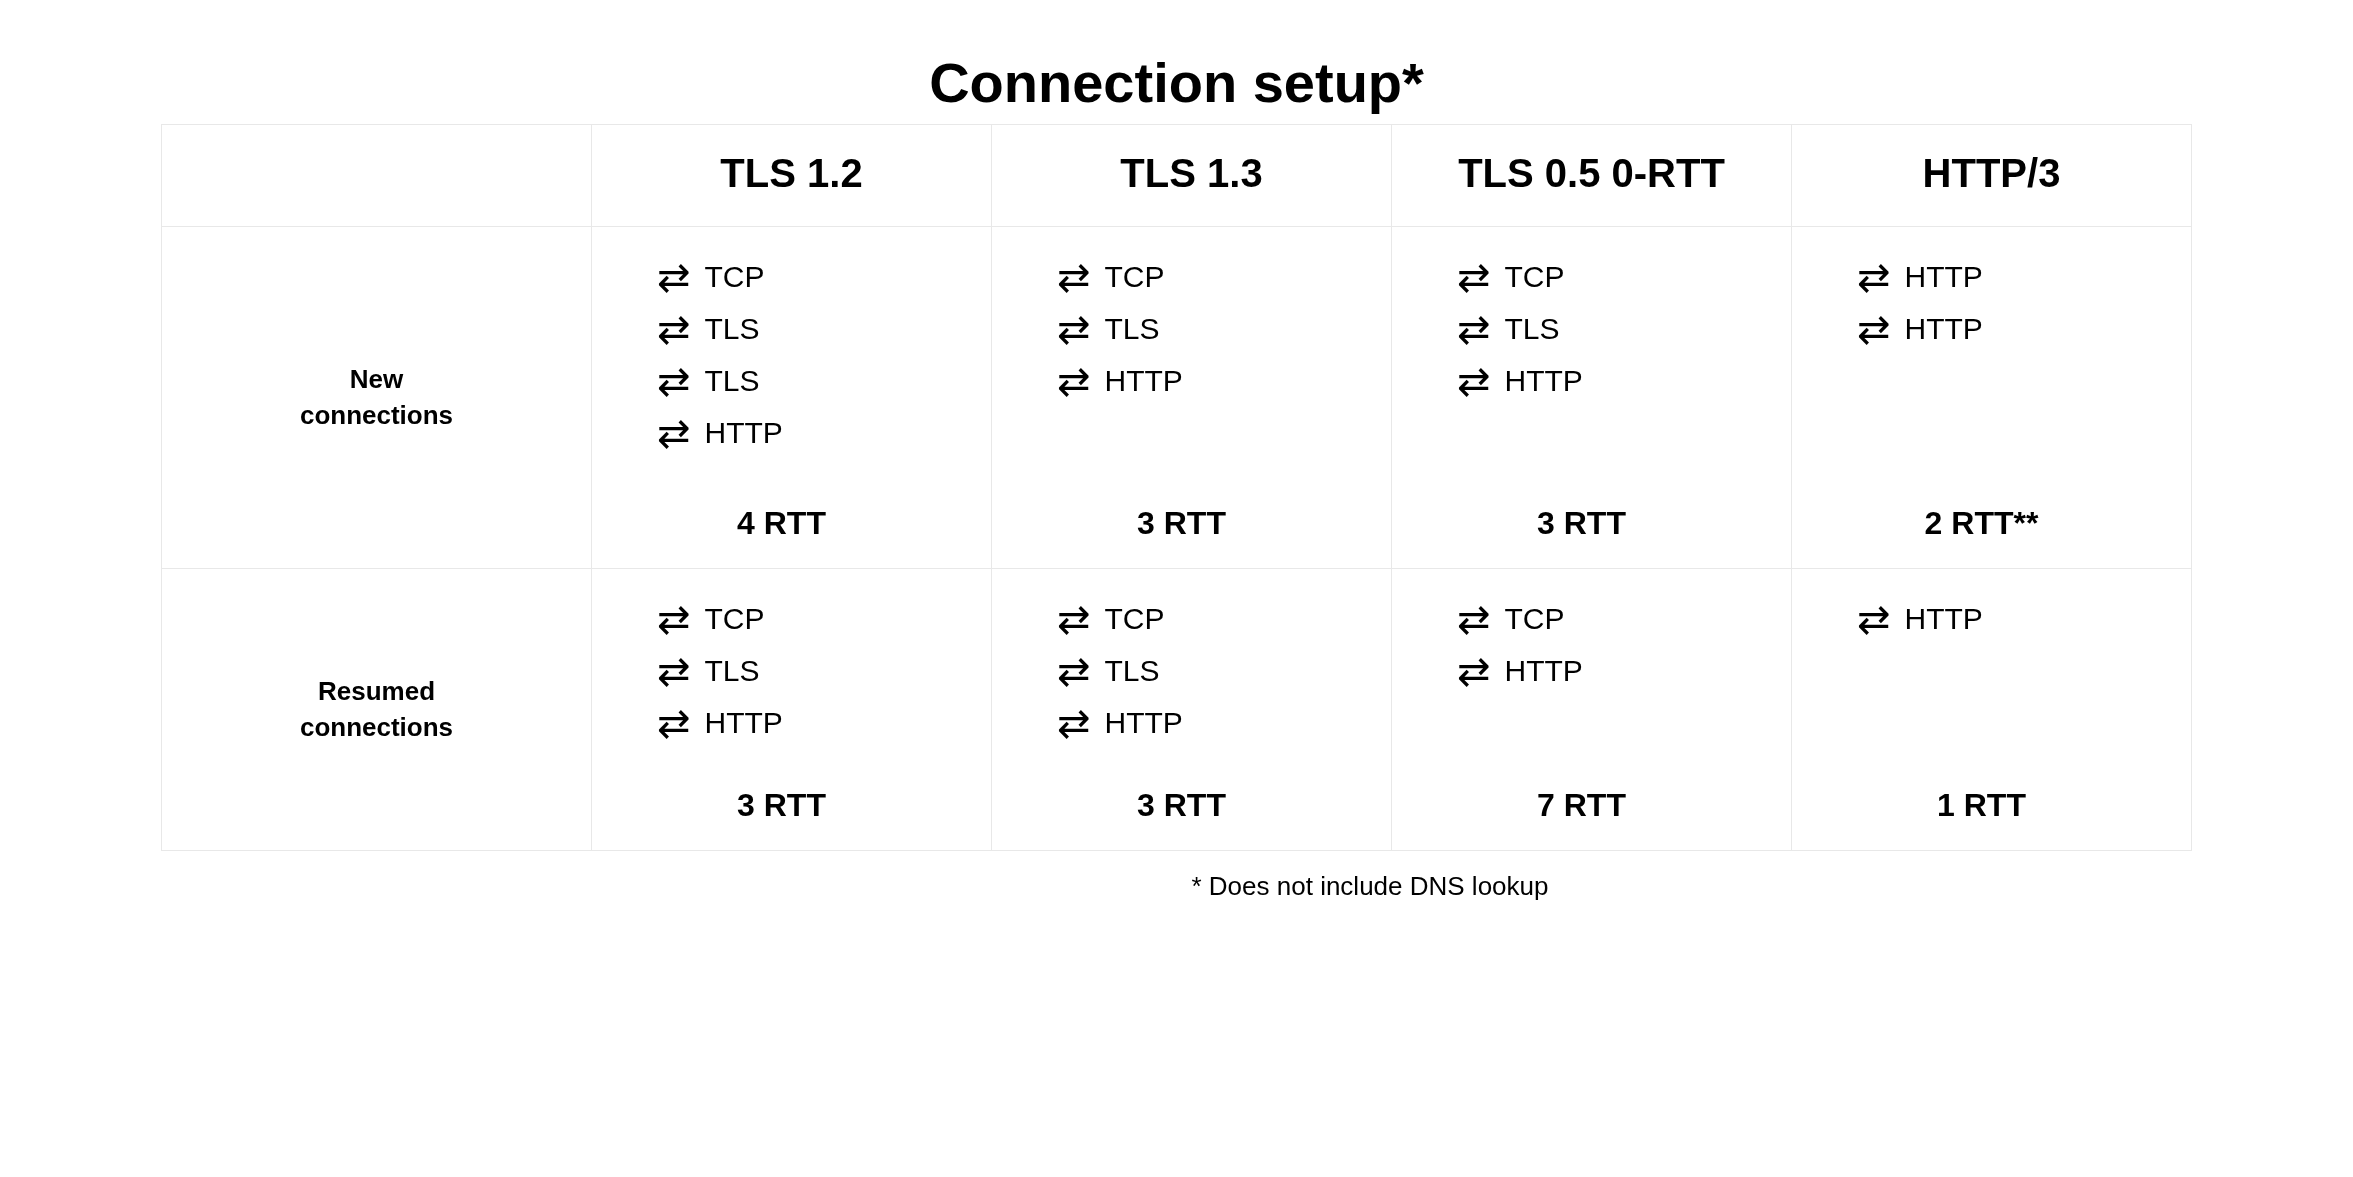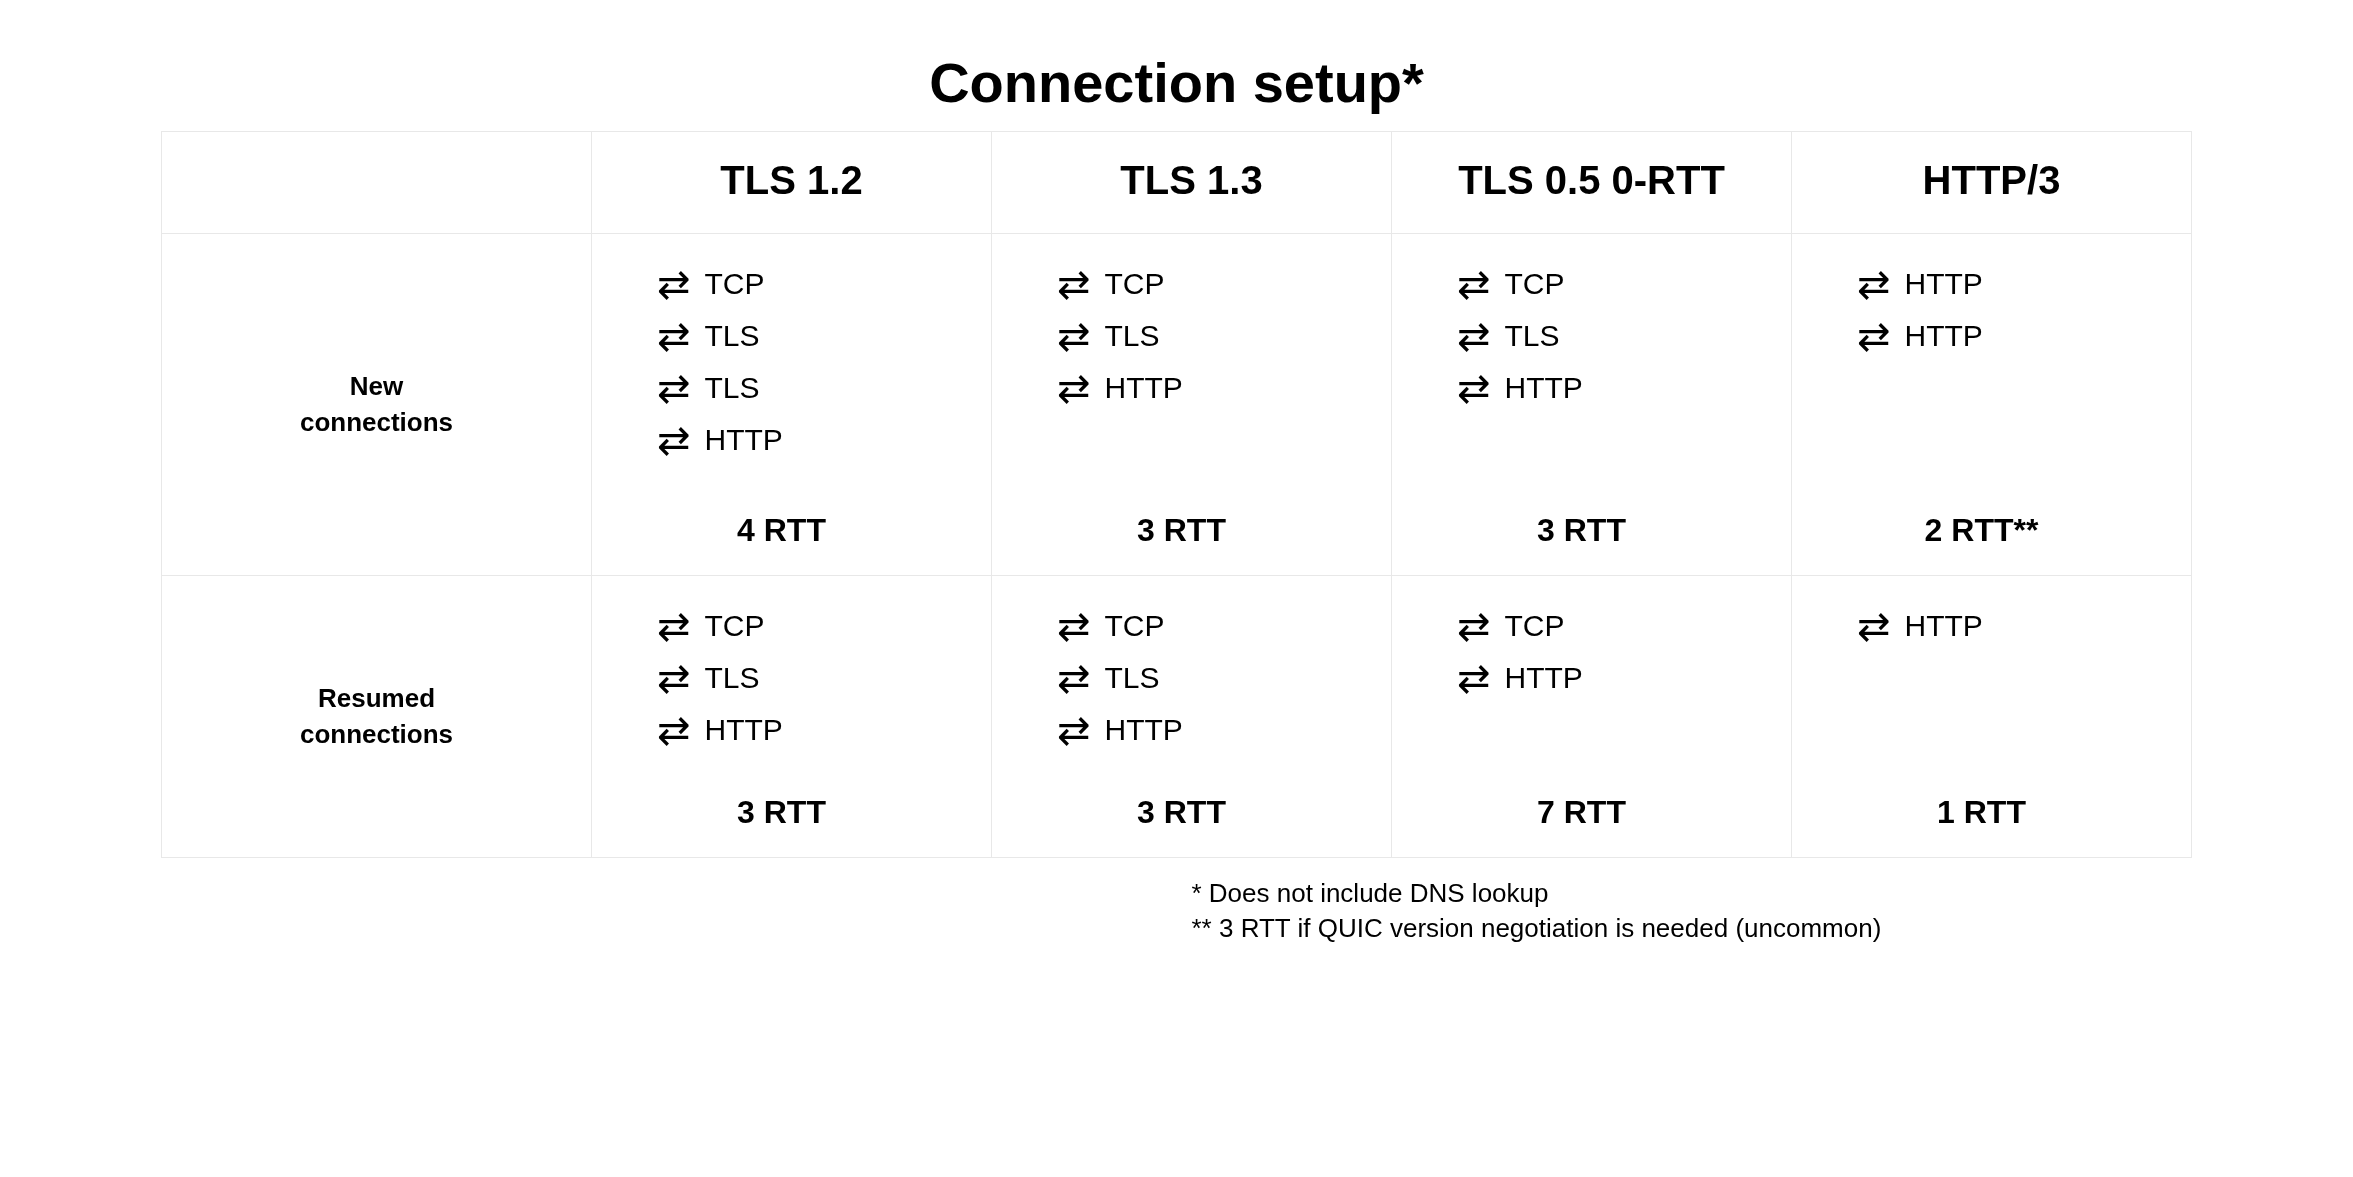--- a/index.html
+++ b/index.html
@@ -17,21 +17,21 @@
     width: 100%;
     padding-top: 50px;
   }
   .title {
     text-align: center;
     font-size: 56px;
     font-weight: 700;
   }
   table {
     border-collapse: collapse;
-    margin: 16px auto;
+    margin: 9px auto;
     table-layout: fixed;
     border-radius: 20px;
   }
   th, td {
     border: 1px solid #e8e8e8;
     vertical-align: top;
     text-align: center;
   }
   
   thead th {
@@ -242,15 +242,14 @@
               </div>
           </div>
           <div class="rtt">1 RTT</div>
         </td>
       </tr>
     </tbody>
   </table>
 
   <div class="footnotes">
     <div>* Does not include DNS lookup</div>
-    <div>** 3 RTT if QUIC version negotiation is needed (uncommon)</div>
   </div>
 </div>
 
 </body></html>

